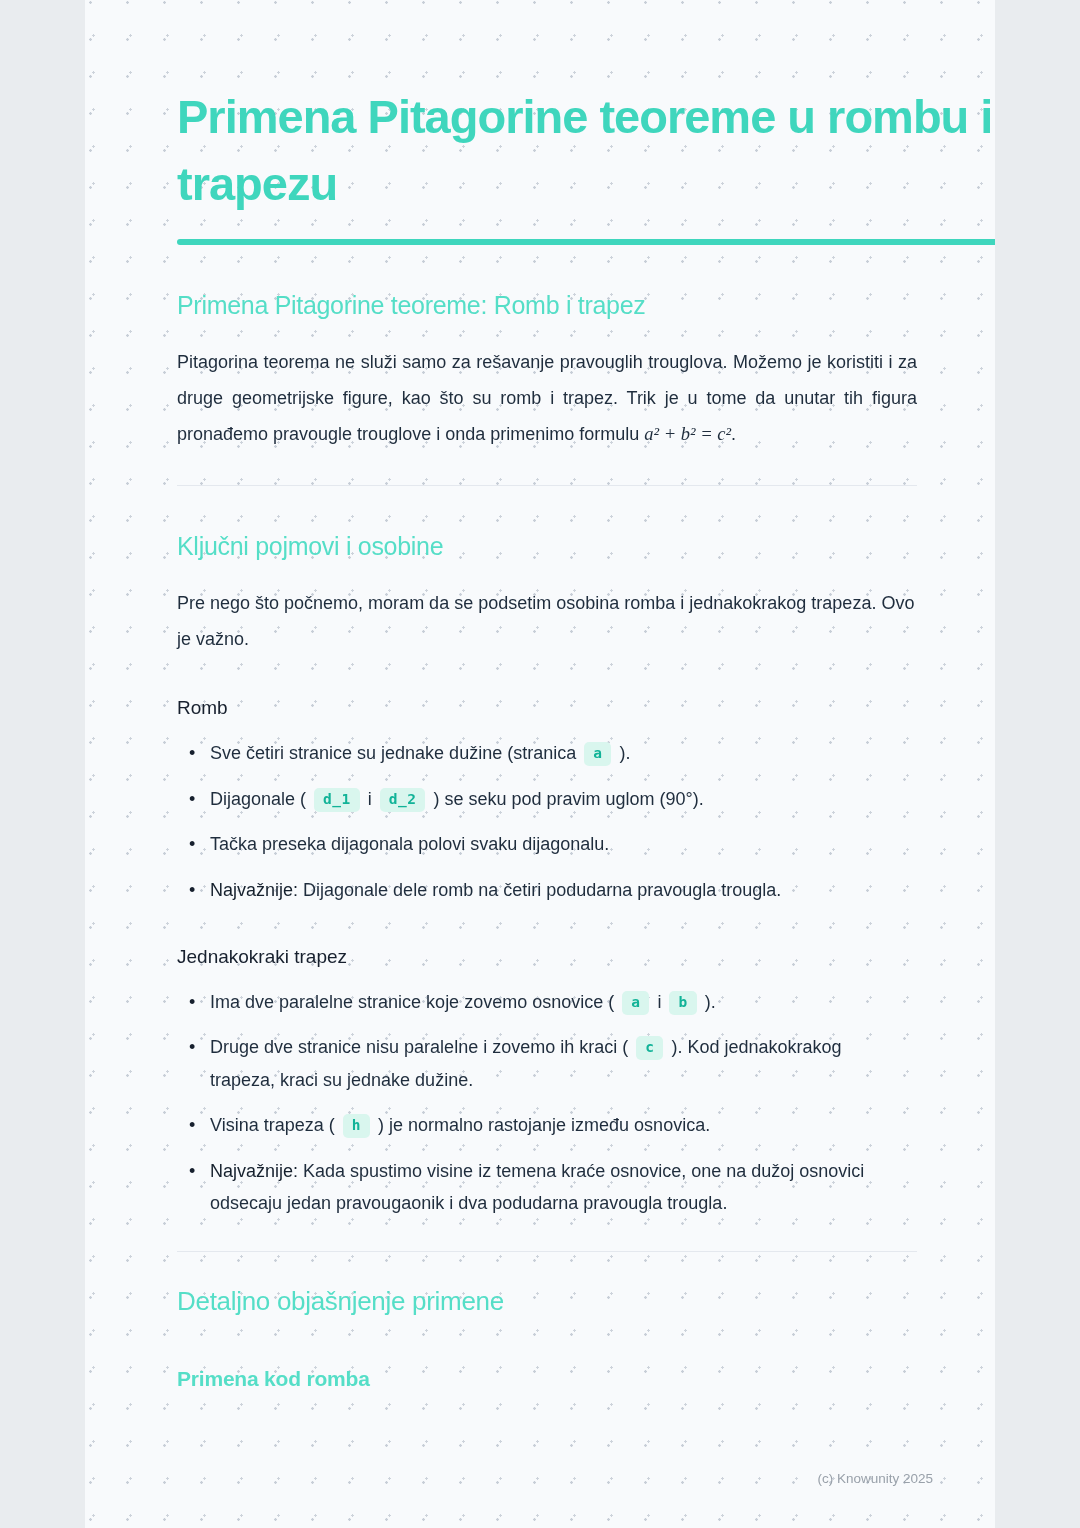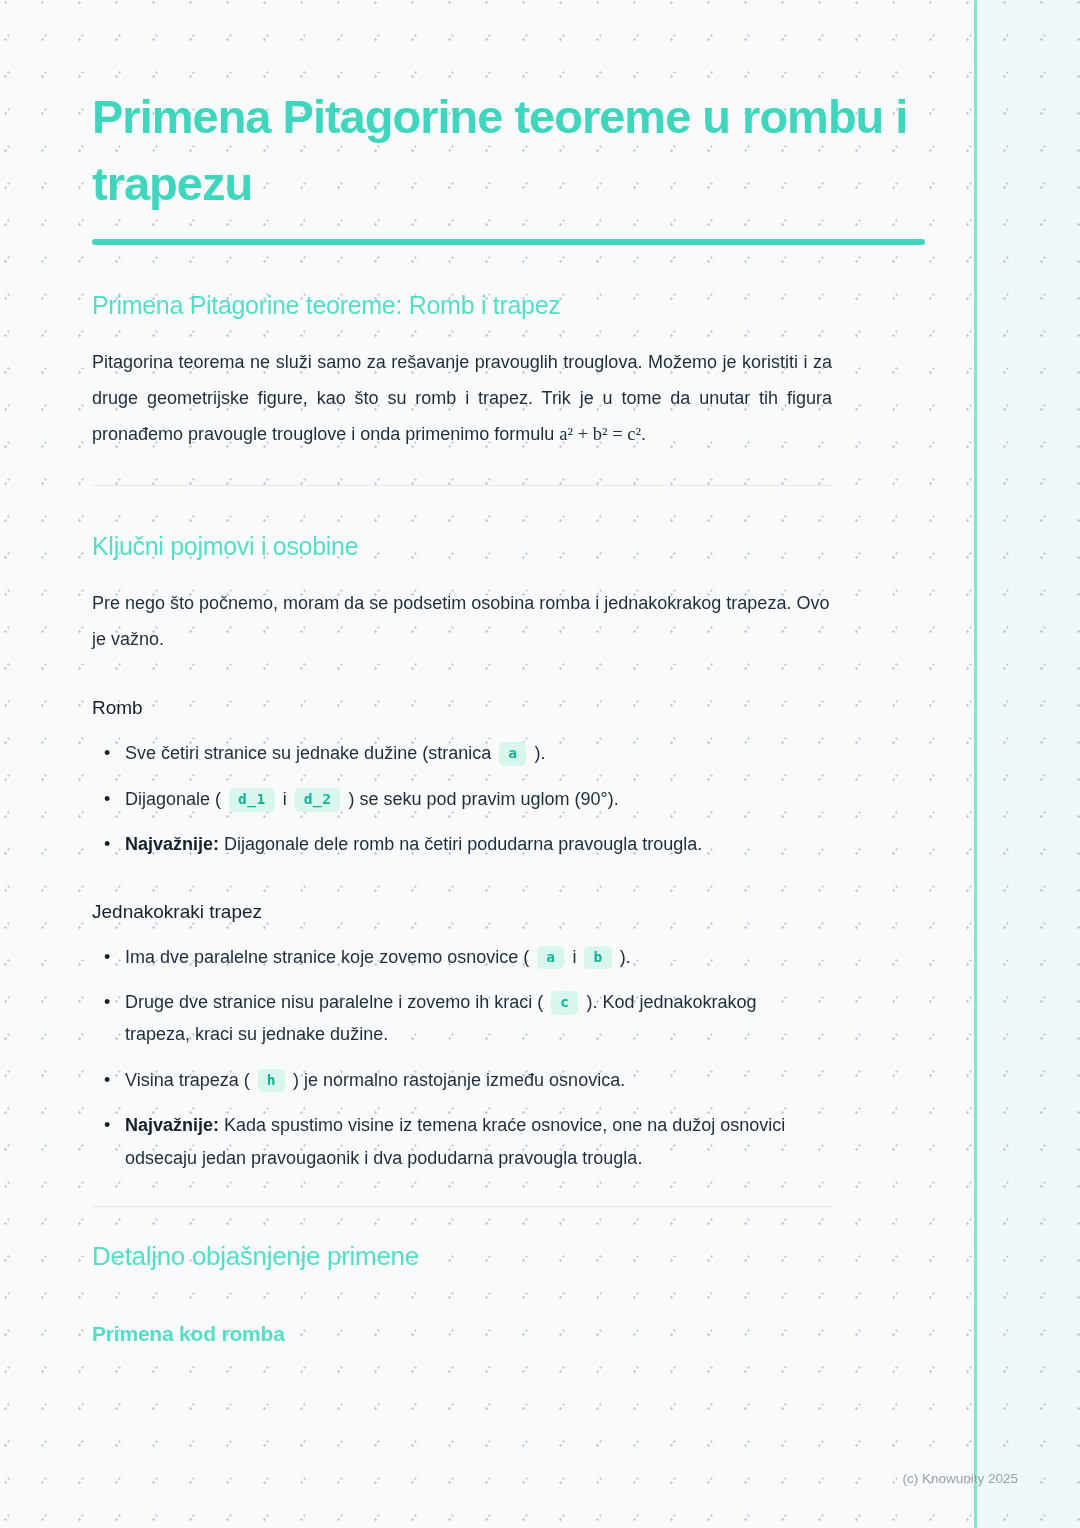--- a/index.html
+++ b/index.html
@@ -12,21 +12,21 @@
     --footer:#99a1aa;
   }
   *{box-sizing:border-box;}
   html,body{margin:0;padding:0;}
   body{
     font-family:"Liberation Sans", sans-serif;
     background:#e9ecef;
   }
   .page{
     position:relative;
-    width:1080px;
+    width:910px;
     height:1528px;
     margin:0 auto;
     overflow:hidden;
     background-color:#f8fafc;
     
     background-image:
       radial-gradient(circle, #c7ced7 1.1px, transparent 1.5px),
       radial-gradient(circle, #cdd3db 1.0px, transparent 1.4px);
     background-size:37px 37px, 37px 37px;
     background-position:24px 21px, 27px 17px;
@@ -73,20 +73,21 @@
   .para{
     width:740px;
     margin:0 0 26px 0;
     font-size:18px;
     line-height:2.0;
     color:var(--text,#1f2d3d);
   }
   .para.justify{ text-align:justify; }
   .math{
     font-family:"Liberation Serif", serif;
+    font-style:italic;
     font-size:18.5px;
     margin-top:37px;
   }
   hr.divider{
     border:none;
     border-top:1px solid var(--divider,#e4e8ee);
     width:740px;
     margin:32px 0 34px 0;
   }
   h3.subheading{
@@ -109,21 +110,21 @@
     color:var(--text,#1f2d3d);
   }
   ul.bullets li::before{
     content:"\2022";
     position:absolute;
     left:-21px;
     top:0;
     color:#17202e;
     font-size:18px;
   }
-  ul.bullets li strong{ font-weight:700; color:#15202d; }
+  ul.bullets li strong{ font-weight:400; color:#15202d; }
   .code-chip{
     display:inline-block;
     font-family:"DejaVu Sans Mono", monospace;
     font-size:14.5px;
     font-weight:700;
     line-height:1.15;
     letter-spacing:0.5px;
     color:var(--code-text,#12b398);
     background:var(--code-bg,#d9f6ee);
     border-radius:5px;
@@ -173,20 +174,21 @@
 
     <h2 class="section-heading">Ključni pojmovi i osobine</h2>
 
     <p class="para">Pre nego što počnemo, moram da se podsetim osobina romba i jednakokrakog trapeza. Ovo je važno.</p>
 
     <h3 class="subheading">Romb</h3>
 
     <ul class="bullets">
         <li>Sve četiri stranice su jednake dužine (stranica <span class="code-chip">a</span> ).</li>
         <li>Dijagonale ( <span class="code-chip">d_1</span> i <span class="code-chip">d_2</span> ) se seku pod pravim uglom (90°).</li>
+        <li>Tačka preseka dijagonala polovi svaku dijagonalu.</li>
         <li><strong>Najvažnije:</strong> Dijagonale dele romb na četiri podudarna pravougla trougla.</li>
       </ul>
 
     <h3 class="subheading">Jednakokraki trapez</h3>
 
     <ul class="bullets">
         <li>Ima dve paralelne stranice koje zovemo osnovice ( <span class="code-chip">a</span> i <span class="code-chip">b</span> ).</li>
         <li>Druge dve stranice nisu paralelne i zovemo ih kraci ( <span class="code-chip">c</span> ). Kod jednakokrakog trapeza, kraci su jednake dužine.</li>
         <li>Visina trapeza ( <span class="code-chip">h</span> ) je normalno rastojanje između osnovica.</li>
         <li><strong>Najvažnije:</strong> Kada spustimo visine iz temena kraće osnovice, one na dužoj osnovici odsecaju jedan pravougaonik i dva podudarna pravougla trougla.</li>

